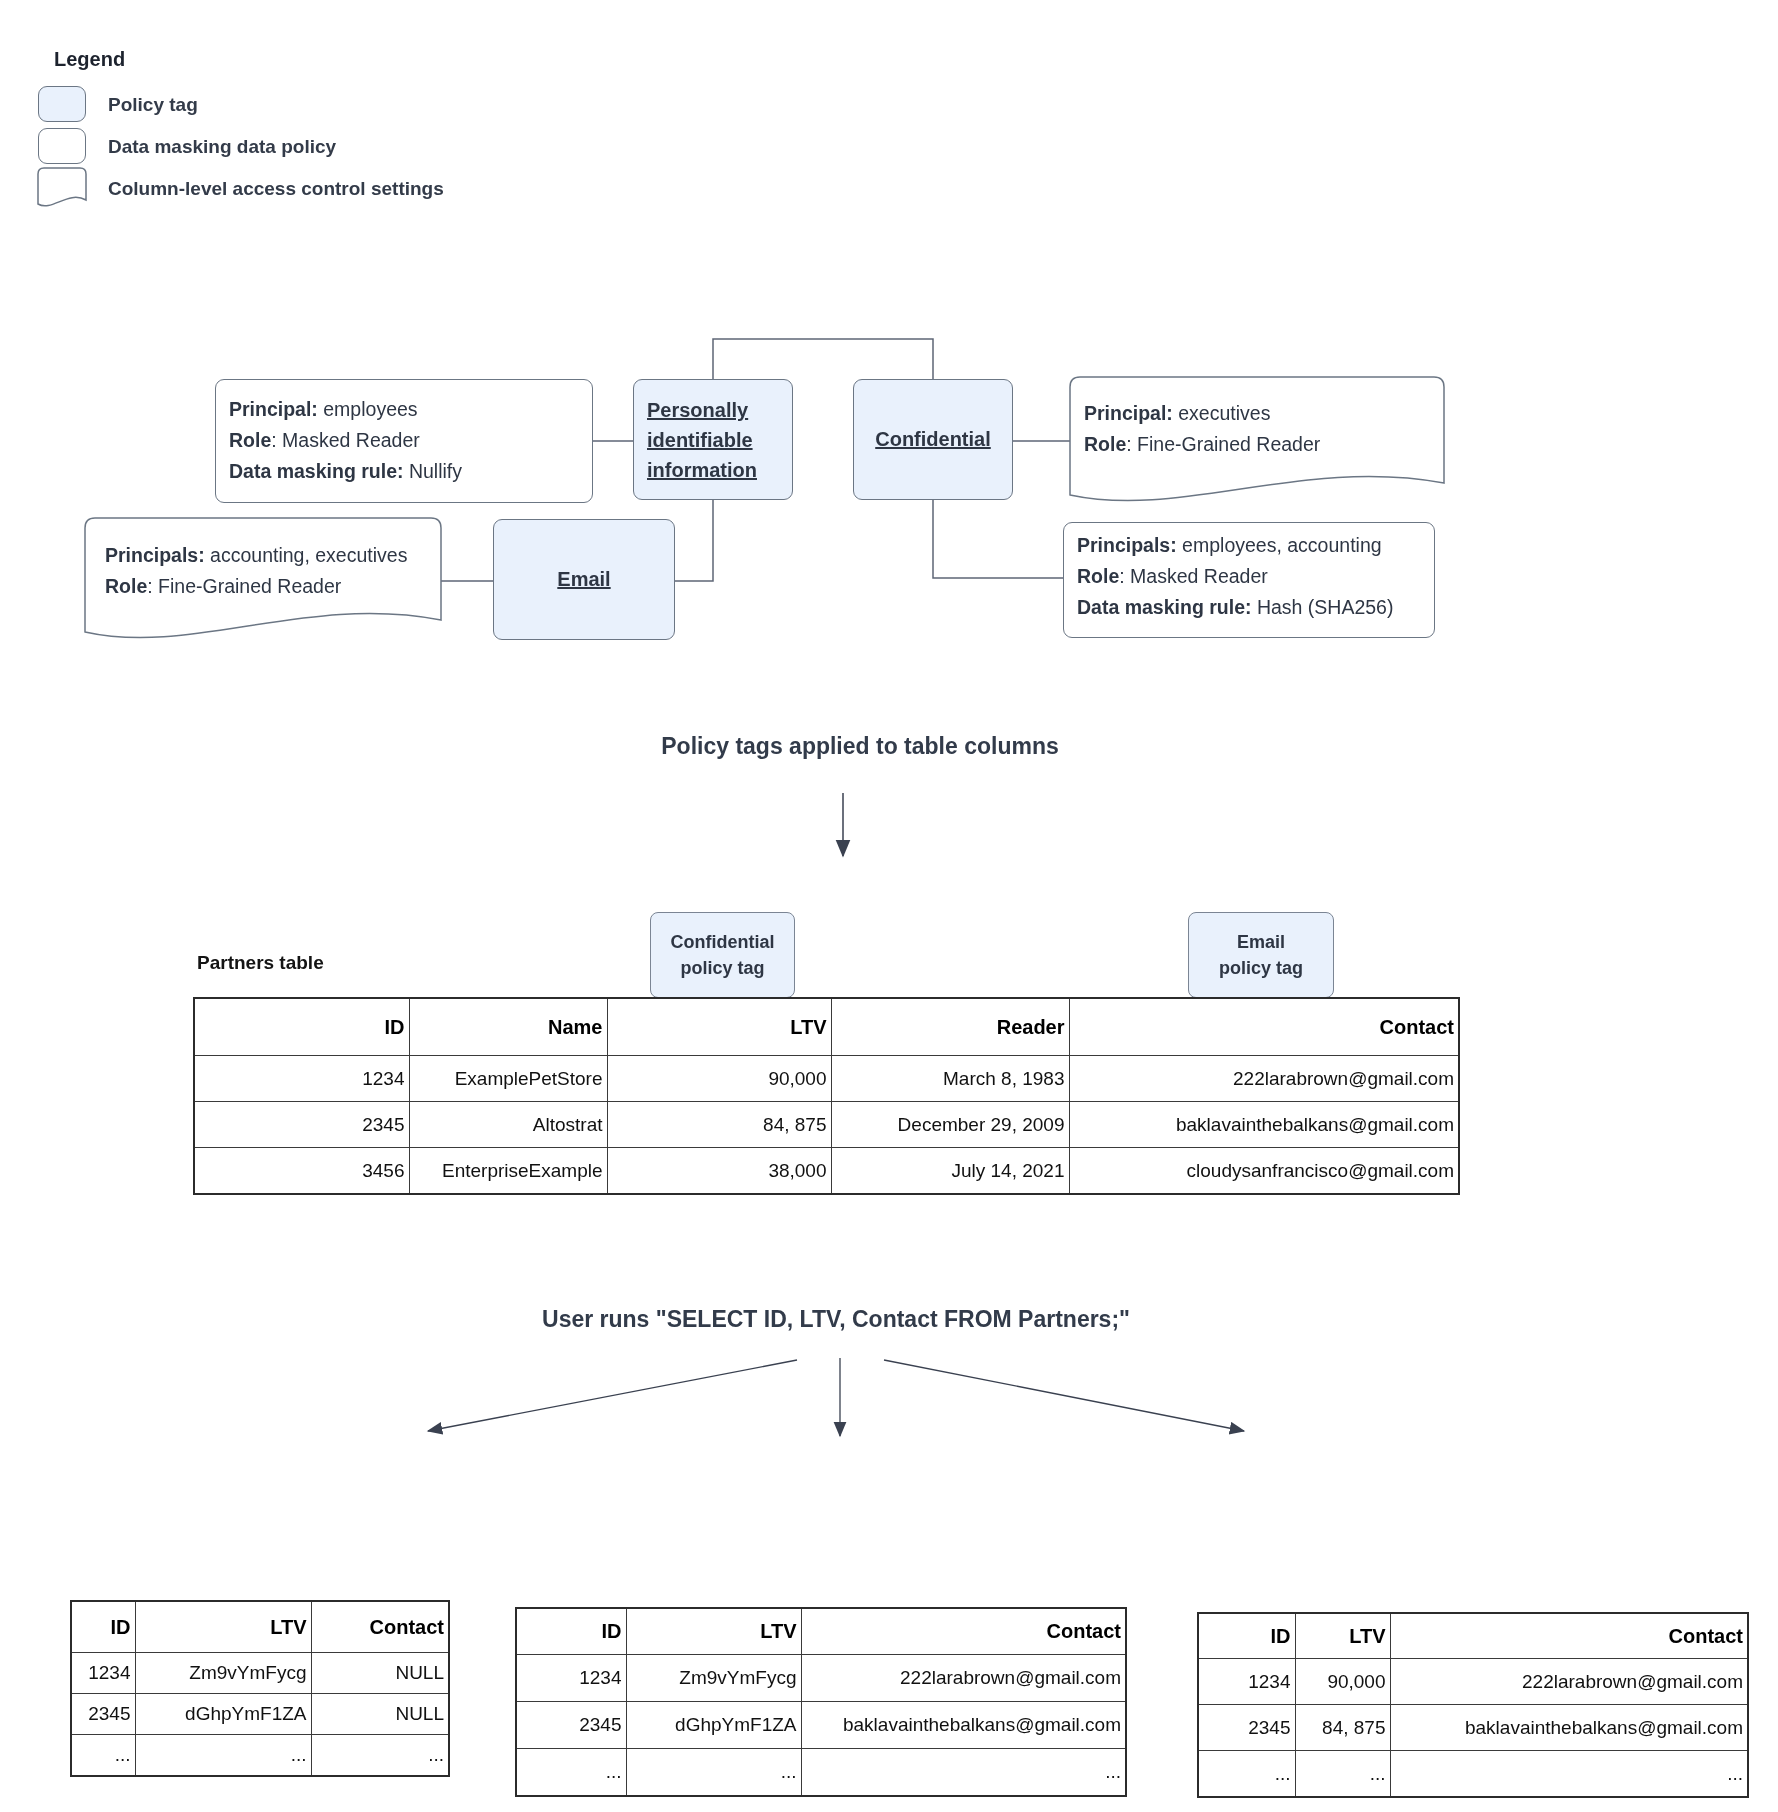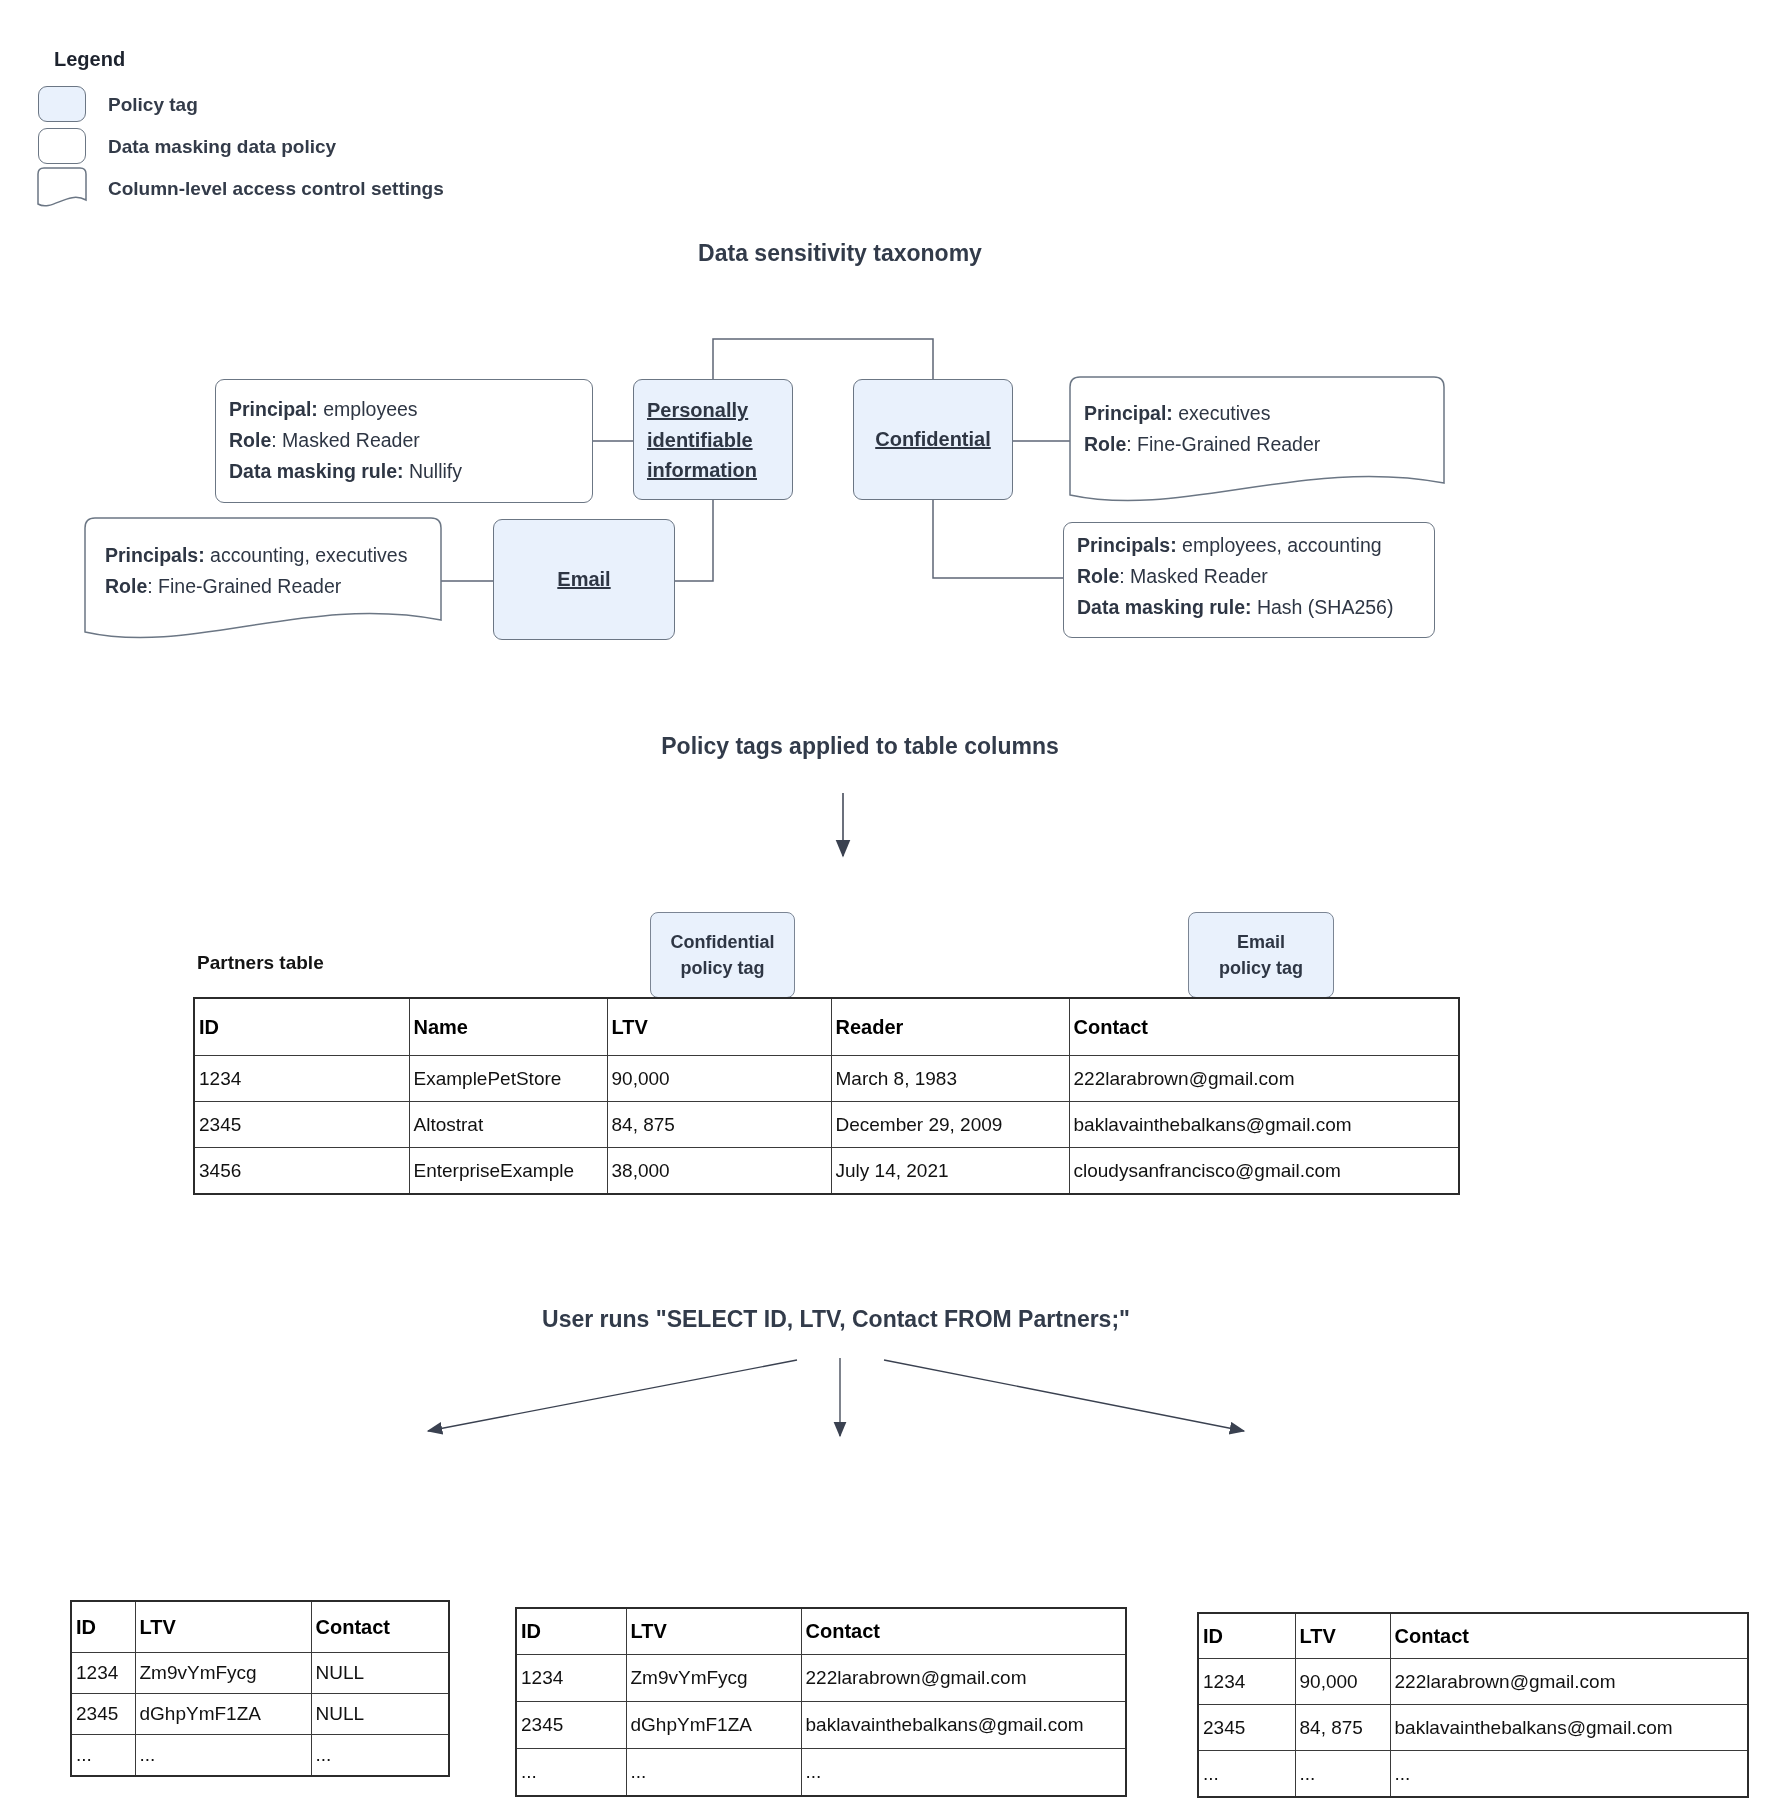--- a/index.html
+++ b/index.html
@@ -15,21 +15,21 @@
   .pline .v{white-space:pre-wrap;}
   .title{position:absolute;font-weight:700;font-size:23px;color:#323b4a;text-align:center;}
   .small-title{position:absolute;font-weight:700;font-size:20px;color:#1d232e;}
   .legend-label{position:absolute;font-weight:700;font-size:19px;color:#333b49;}
   .chip{position:absolute;box-sizing:border-box;background:#e9f1fc;border:1.5px solid #7b8594;border-radius:8px;
         display:flex;flex-direction:column;align-items:center;justify-content:center;
         font-weight:700;font-size:18px;line-height:26px;color:#2e3644;text-align:center;}
   .oval{position:absolute;box-sizing:border-box;border:1.5px solid #49536b;border-radius:50%;background:#fff;
         display:flex;align-items:center;justify-content:center;font-weight:700;font-size:20px;color:#2e3644;}
   table.tbl{position:absolute;border-collapse:collapse;table-layout:fixed;background:#fff;border:2px solid #2b2b2b;}
-  table.tbl th,table.tbl td{border:1px solid #3a3a3a;text-align:left;vertical-align:middle;
+  table.tbl th,table.tbl td{border:1px solid #3a3a3a;text-align:right;vertical-align:middle;
         font-size:19px;color:#111;padding:0 4px;overflow:hidden;white-space:nowrap;}
   table.tbl th{font-weight:700;font-size:20px;color:#000;}
   table.partners th{height:56px;}
   table.partners td{height:45px;}
   table.res1 th{height:50px;} table.res1 td{height:40px;}
   table.res2 th{height:45px;} table.res2 td{height:46px;}
   table.res3 th{height:44px;} table.res3 td{height:45px;}
 </style>
 </head>
 <body>
@@ -63,21 +63,20 @@
     <line x1="884" y1="1360" x2="1244" y2="1431" stroke="#3a4150" stroke-width="1.3" marker-end="url(#ah)"></line>
   </svg>
 
   <div class="small-title" style="left:54px;top:48px;">Legend</div>
   <div class="box blue" style="left:38px;top:86px;width:48px;height:36px;"></div>
   <div class="legend-label" style="left:108px;top:94px;">Policy tag</div>
   <div class="box" style="left:38px;top:128px;width:48px;height:36px;"></div>
   <div class="legend-label" style="left:108px;top:136px;">Data masking data policy</div>
   <div class="legend-label" style="left:108px;top:178px;">Column-level access control settings</div>
 
-  <div class="title" style="left:0;top:240px;width:1680px;">Data sensitivity taxonomy</div>
 
   <div class="box" style="left:215px;top:379px;width:378px;height:124px;"></div>
   <div class="ptext" style="left:229px;top:394px;width:356px;">
     <div class="pline"><span class="b">Principal:</span><span class="v"> employees</span></div>
     <div class="pline"><span class="b">Role</span><span class="v">: Masked Reader</span></div>
     <div class="pline"><span class="b">Data masking rule:</span><span class="v"> Nullify</span></div>
   </div>
 
   <div class="box blue" style="left:633px;top:379px;width:160px;height:121px;">
     <div class="tagtext" style="padding:15px 10px 0 13px;line-height:30px;text-align:left;">Personally identifiable information</div>

